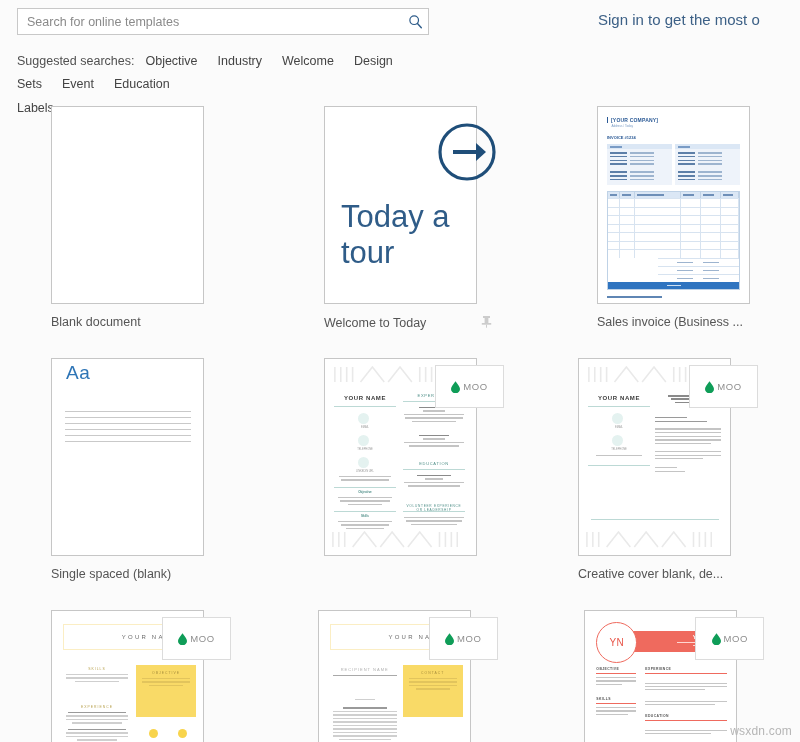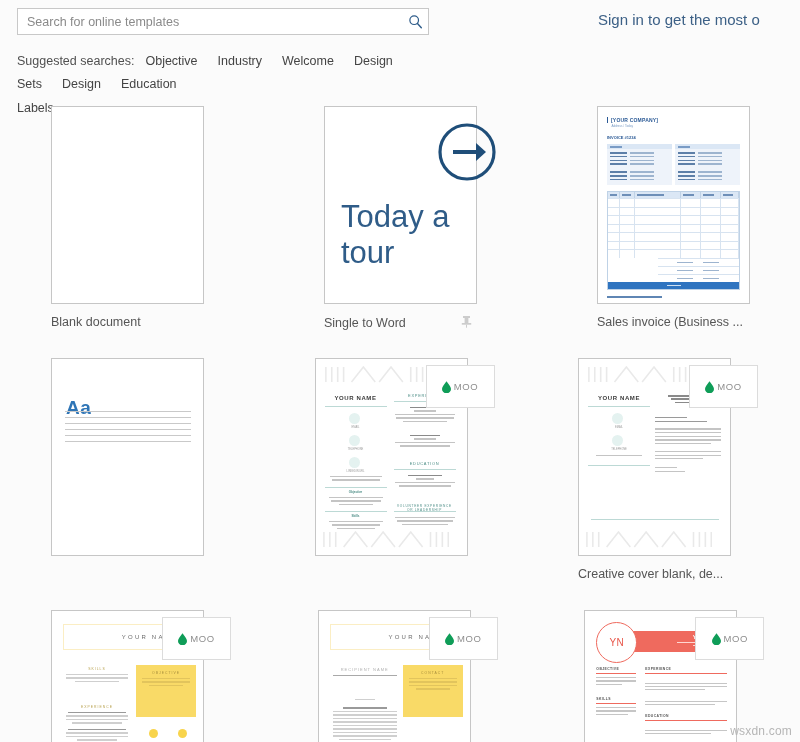--- a/index.html
+++ b/index.html
@@ -256,23 +256,23 @@
     justify-content: center;
   }
   .inv-total i { height: 1.5px; width: 14px; background: #cfe0f2; display: block; }
   .inv-thanks {
     margin-top: 6px; height: 1.8px; width: 55px; background: #5f86b4;
   }
 
   
   .ss-aa {
     position: absolute;
-    left: 14px; top: 38px;
+    left: 14px; top: 3px;
     font-size: 19px;
-    font-weight: bold;
+    font-weight: normal;
     color: #2e75b6;
     letter-spacing: .5px;
     text-align: center;
   }
   .ss-lines { position: absolute; left: 13px; top: 52px; width: 126px; }
   .ss-lines i { display: block; height: 1px; background: #c9c9c9; margin-bottom: 5px; }
 
   
   .moo-badge {
     position: absolute;
@@ -408,21 +408,21 @@
           <circle cx="6.6" cy="6.6" r="4.6" fill="none" stroke="#2e5c8a" stroke-width="1.3"></circle>
           <line x1="10.1" y1="10.1" x2="14.2" y2="14.6" stroke="#2e5c8a" stroke-width="1.5" stroke-linecap="round"></line>
         </svg>
       </span>
     </div>
   </div>
 
   <div class="signin">Sign in to get the most o</div>
 
   <div class="suggested">
-    <span class="suggested-label">Suggested searches:</span><a class="suggested-link">Objective</a><a class="suggested-link">Industry</a><a class="suggested-link">Welcome</a><a class="suggested-link">Design Sets</a><a class="suggested-link">Design</a><a class="suggested-link">Education</a>
+    <span class="suggested-label">Suggested searches:</span><a class="suggested-link">Objective</a><a class="suggested-link">Industry</a><a class="suggested-link">Welcome</a><a class="suggested-link">Design Sets</a><a class="suggested-link">Event</a><a class="suggested-link">Education</a>
     <div class="suggested-row2"><a class="suggested-link">Labels</a></div>
   </div>
 </div>
 
 <div class="grid">
 
   <div class="grid-row">
 
     <div class="cell">
       <div class="thumb-wrap">
@@ -445,21 +445,21 @@
             </div>
           </div>
           <svg class="tour-arrow" viewBox="0 0 62 62">
             <circle cx="31" cy="31" r="27" fill="none" stroke="#1f4e79" stroke-width="3.2"></circle>
             <line x1="17" y1="31" x2="42" y2="31" stroke="#1f4e79" stroke-width="4"></line>
             <polygon points="40,22 50,31 40,40" fill="#1f4e79"></polygon>
           </svg>
         </div>
       </div>
       <div class="caption">
-        <span class="caption-text">Single to Word</span>
+        <span class="caption-text">Welcome to Today</span>
         <span class="pin-icon">
           <svg width="11" height="13" viewBox="0 0 11 13" aria-hidden="true">
             <rect x="2" y="1" width="7" height="2" fill="#cccccc"></rect>
             <rect x="3.6" y="3" width="3.8" height="5" fill="#cccccc"></rect>
             <rect x="0.8" y="8" width="9.4" height="1.7" fill="#cccccc"></rect>
             <rect x="5" y="9.7" width="1" height="3" fill="#cccccc"></rect>
           </svg>
         </span>
       </div>
     </div>
@@ -654,20 +654,23 @@
             <div class="ss-lines">
               <i></i>
                 <i></i>
                 <i></i>
                 <i></i>
                 <i></i>
                 <i></i>
             </div>
           </div>
         </div>
+      </div>
+      <div class="caption">
+        <span class="caption-text">Single spaced (blank)</span>
       </div>
     </div>
 
     <div class="cell">
       <div class="thumb-wrap">
         <div class="thumb">
           <div class="thumb-inner">
             <div class="cr">
               <svg class="chevrons top" viewBox="0 0 153 17" preserveAspectRatio="none">
                 <g stroke="#d8d8d8" stroke-width="1.6" fill="none">

